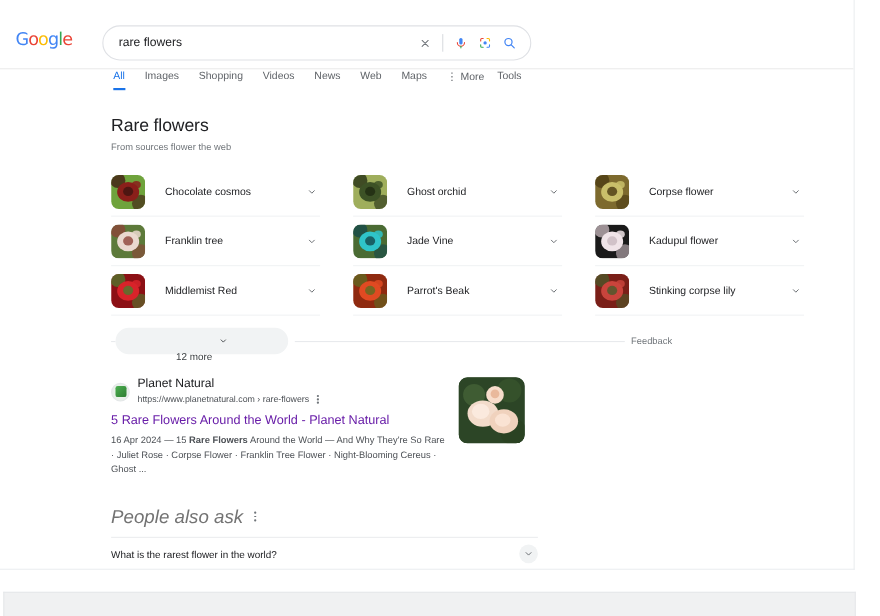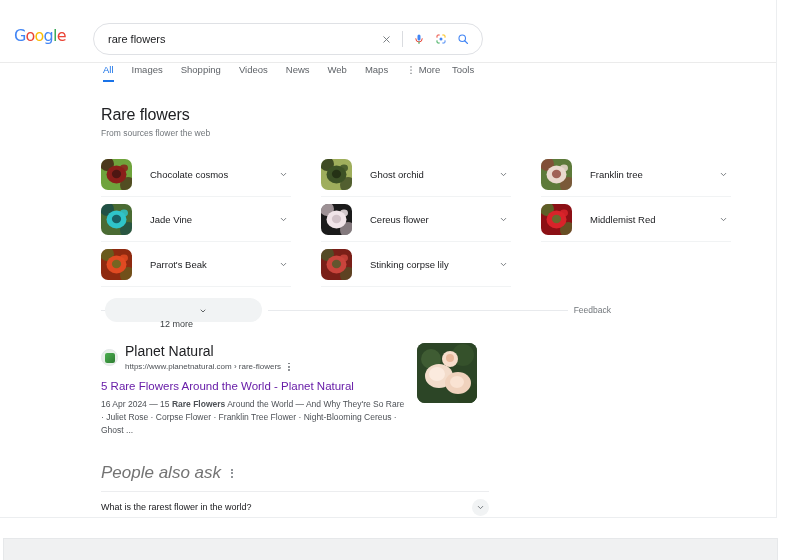--- a/index.html
+++ b/index.html
@@ -294,21 +294,21 @@
     justify-content: center;
     flex: 0 0 auto;
   }
   #fav-inner {
     width: 10px;
     height: 10px;
     border-radius: 2px;
     background: linear-gradient(135deg, #4caf50 0%, #2e7d32 100%);
   }
   #result-site {
-    font-size: 14px;
+    font-size: 11px;
     color: #202124;
     line-height: 1.25;
   }
   #result-url-row {
     display: flex;
     align-items: center;
     gap: 5px;
   }
   #result-url {
     font-size: 8px;
@@ -495,20 +495,36 @@
               </svg></div>
             <div class="fc-label">Ghost orchid</div>
             <div class="fc-chev">
               <svg width="9" height="9" viewBox="0 0 24 24" aria-hidden="true">
                 <path d="M6 9l6 6 6-6" stroke="#5f6368" stroke-width="2.2" fill="none" stroke-linecap="round" stroke-linejoin="round"></path>
               </svg>
             </div>
           </div>
           <div class="flower-card">
             <div class="fc-thumb"><svg width="31" height="31" viewBox="0 0 31 31" aria-hidden="true">
+                <rect width="31" height="31" fill="#7d6a2e"></rect>
+                <circle cx="6" cy="5" r="7" fill="#4a3a12" opacity="0.75"></circle>
+                <circle cx="27" cy="26" r="8" fill="#4a3a12" opacity="0.6"></circle>
+                <ellipse cx="15.5" cy="15.5" rx="10" ry="9" fill="#c9bf6a"></ellipse>
+                <ellipse cx="15.5" cy="15" rx="4.6" ry="4.2" fill="#4a3a12" opacity="0.8"></ellipse>
+                <ellipse cx="23" cy="9" rx="4" ry="3.4" fill="#c9bf6a" opacity="0.85"></ellipse>
+              </svg></div>
+            <div class="fc-label">Corpse flower</div>
+            <div class="fc-chev">
+              <svg width="9" height="9" viewBox="0 0 24 24" aria-hidden="true">
+                <path d="M6 9l6 6 6-6" stroke="#5f6368" stroke-width="2.2" fill="none" stroke-linecap="round" stroke-linejoin="round"></path>
+              </svg>
+            </div>
+          </div>
+          <div class="flower-card">
+            <div class="fc-thumb"><svg width="31" height="31" viewBox="0 0 31 31" aria-hidden="true">
                 <rect width="31" height="31" fill="#5d7a3a"></rect>
                 <circle cx="6" cy="5" r="7" fill="#8d4338" opacity="0.75"></circle>
                 <circle cx="27" cy="26" r="8" fill="#8d4338" opacity="0.6"></circle>
                 <ellipse cx="15.5" cy="15.5" rx="10" ry="9" fill="#ead9cf"></ellipse>
                 <ellipse cx="15.5" cy="15" rx="4.6" ry="4.2" fill="#8d4338" opacity="0.8"></ellipse>
                 <ellipse cx="23" cy="9" rx="4" ry="3.4" fill="#ead9cf" opacity="0.85"></ellipse>
               </svg></div>
             <div class="fc-label">Franklin tree</div>
             <div class="fc-chev">
               <svg width="9" height="9" viewBox="0 0 24 24" aria-hidden="true">
@@ -534,21 +550,21 @@
           </div>
           <div class="flower-card">
             <div class="fc-thumb"><svg width="31" height="31" viewBox="0 0 31 31" aria-hidden="true">
                 <rect width="31" height="31" fill="#1a1a1a"></rect>
                 <circle cx="6" cy="5" r="7" fill="#c9b9bf" opacity="0.75"></circle>
                 <circle cx="27" cy="26" r="8" fill="#c9b9bf" opacity="0.6"></circle>
                 <ellipse cx="15.5" cy="15.5" rx="10" ry="9" fill="#f0e4e8"></ellipse>
                 <ellipse cx="15.5" cy="15" rx="4.6" ry="4.2" fill="#c9b9bf" opacity="0.8"></ellipse>
                 <ellipse cx="23" cy="9" rx="4" ry="3.4" fill="#f0e4e8" opacity="0.85"></ellipse>
               </svg></div>
-            <div class="fc-label">Cereus flower</div>
+            <div class="fc-label">Kadupul flower</div>
             <div class="fc-chev">
               <svg width="9" height="9" viewBox="0 0 24 24" aria-hidden="true">
                 <path d="M6 9l6 6 6-6" stroke="#5f6368" stroke-width="2.2" fill="none" stroke-linecap="round" stroke-linejoin="round"></path>
               </svg>
             </div>
           </div>
           <div class="flower-card">
             <div class="fc-thumb"><svg width="31" height="31" viewBox="0 0 31 31" aria-hidden="true">
                 <rect width="31" height="31" fill="#8c1015"></rect>
                 <circle cx="6" cy="5" r="7" fill="#4e7a2e" opacity="0.75"></circle>

